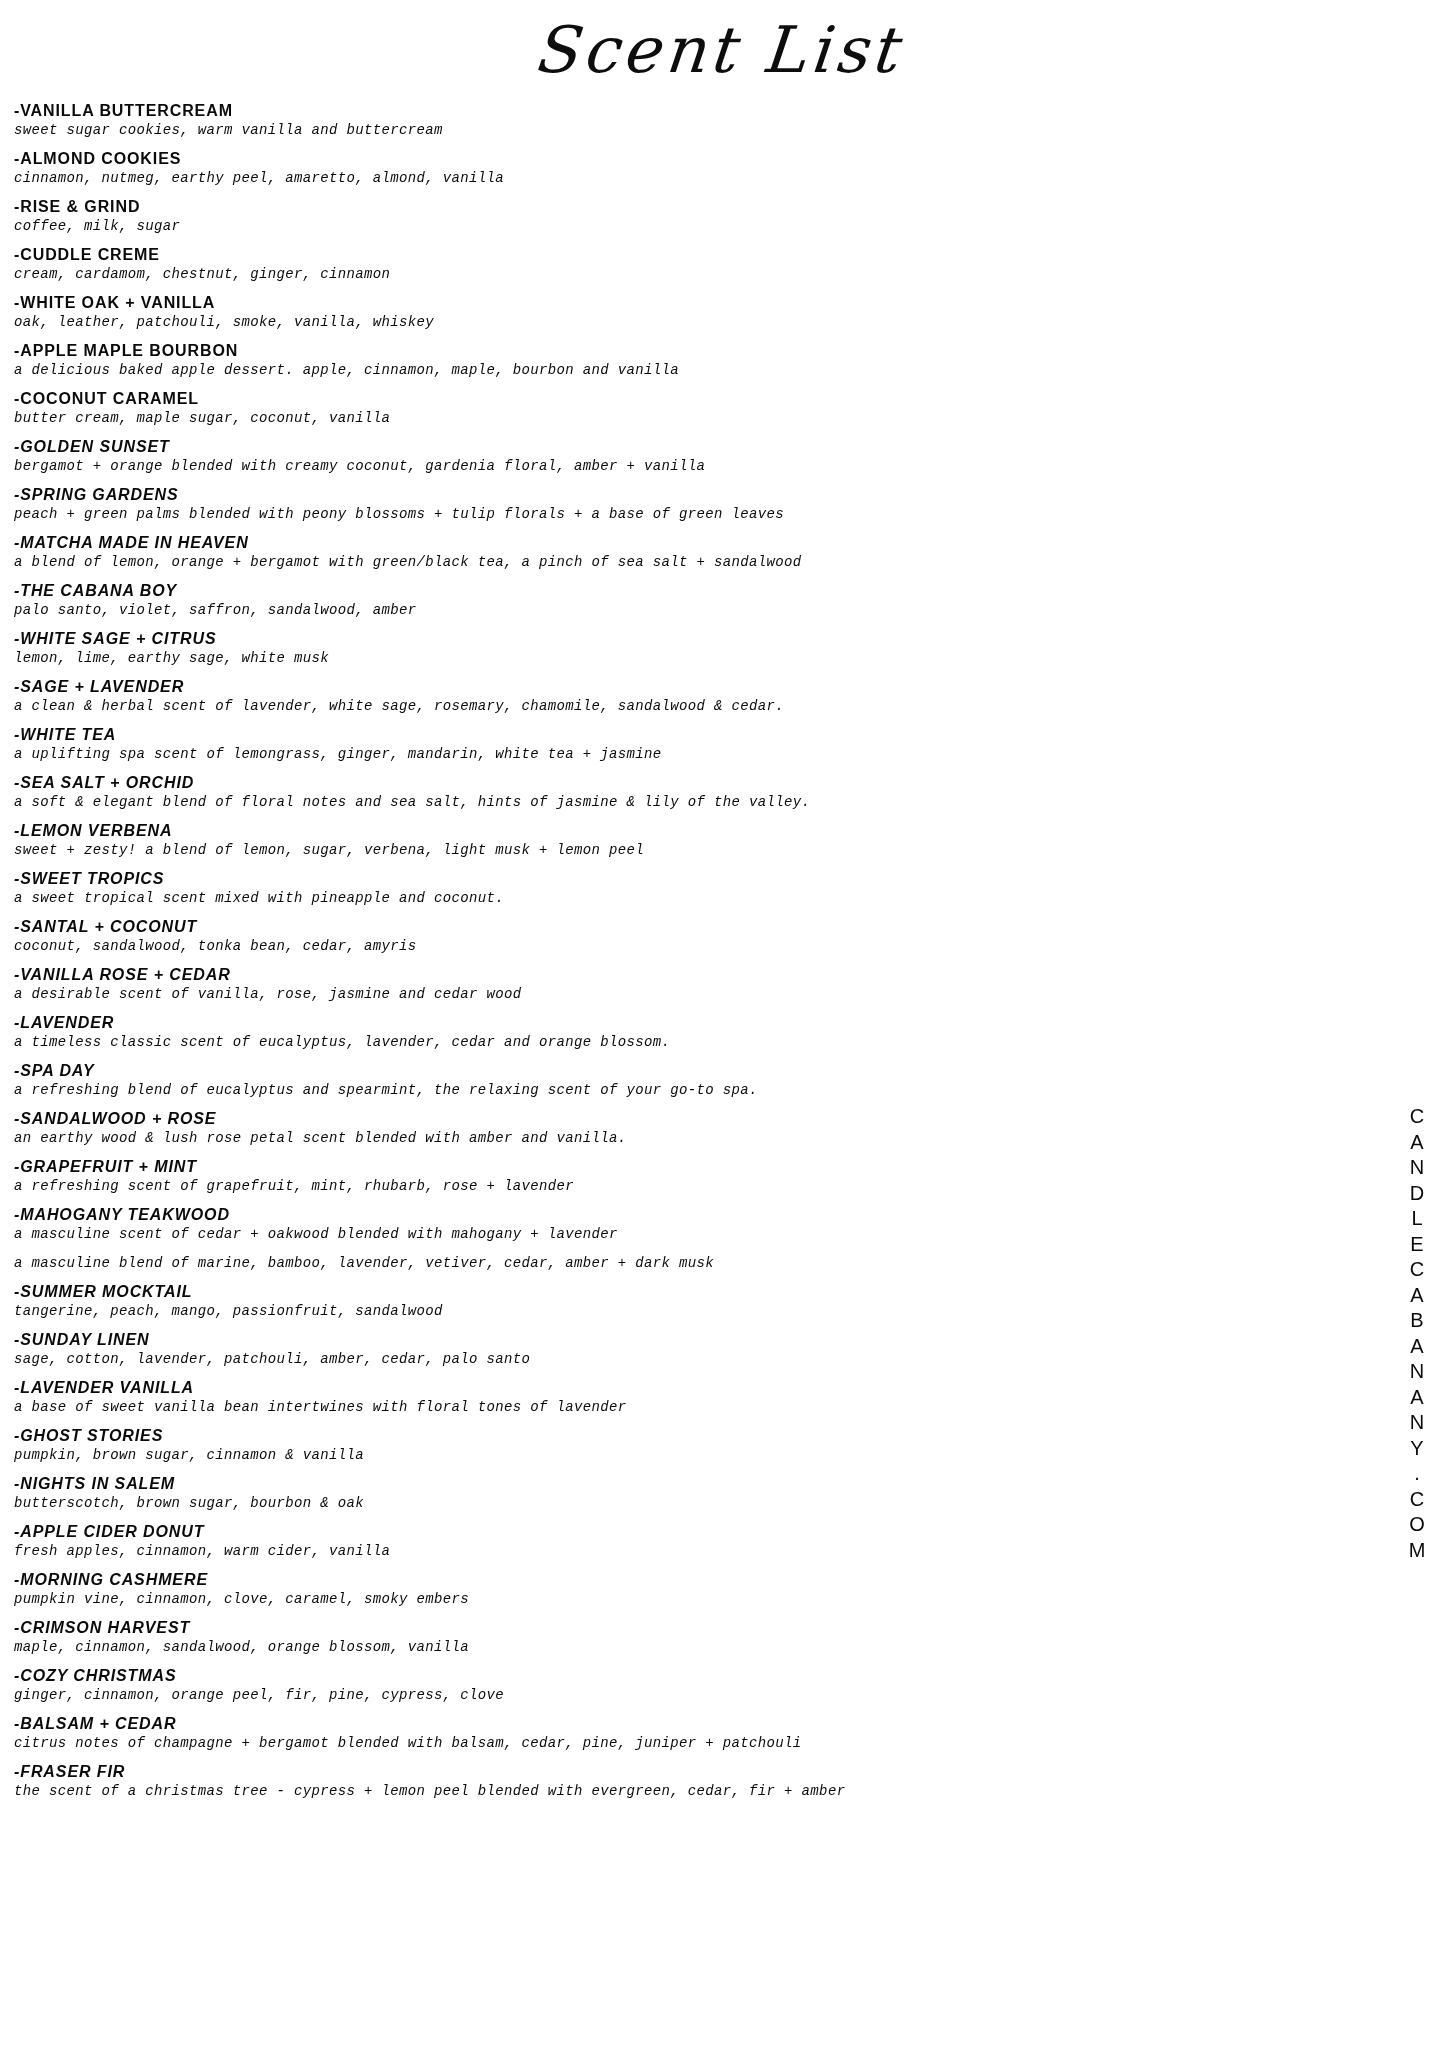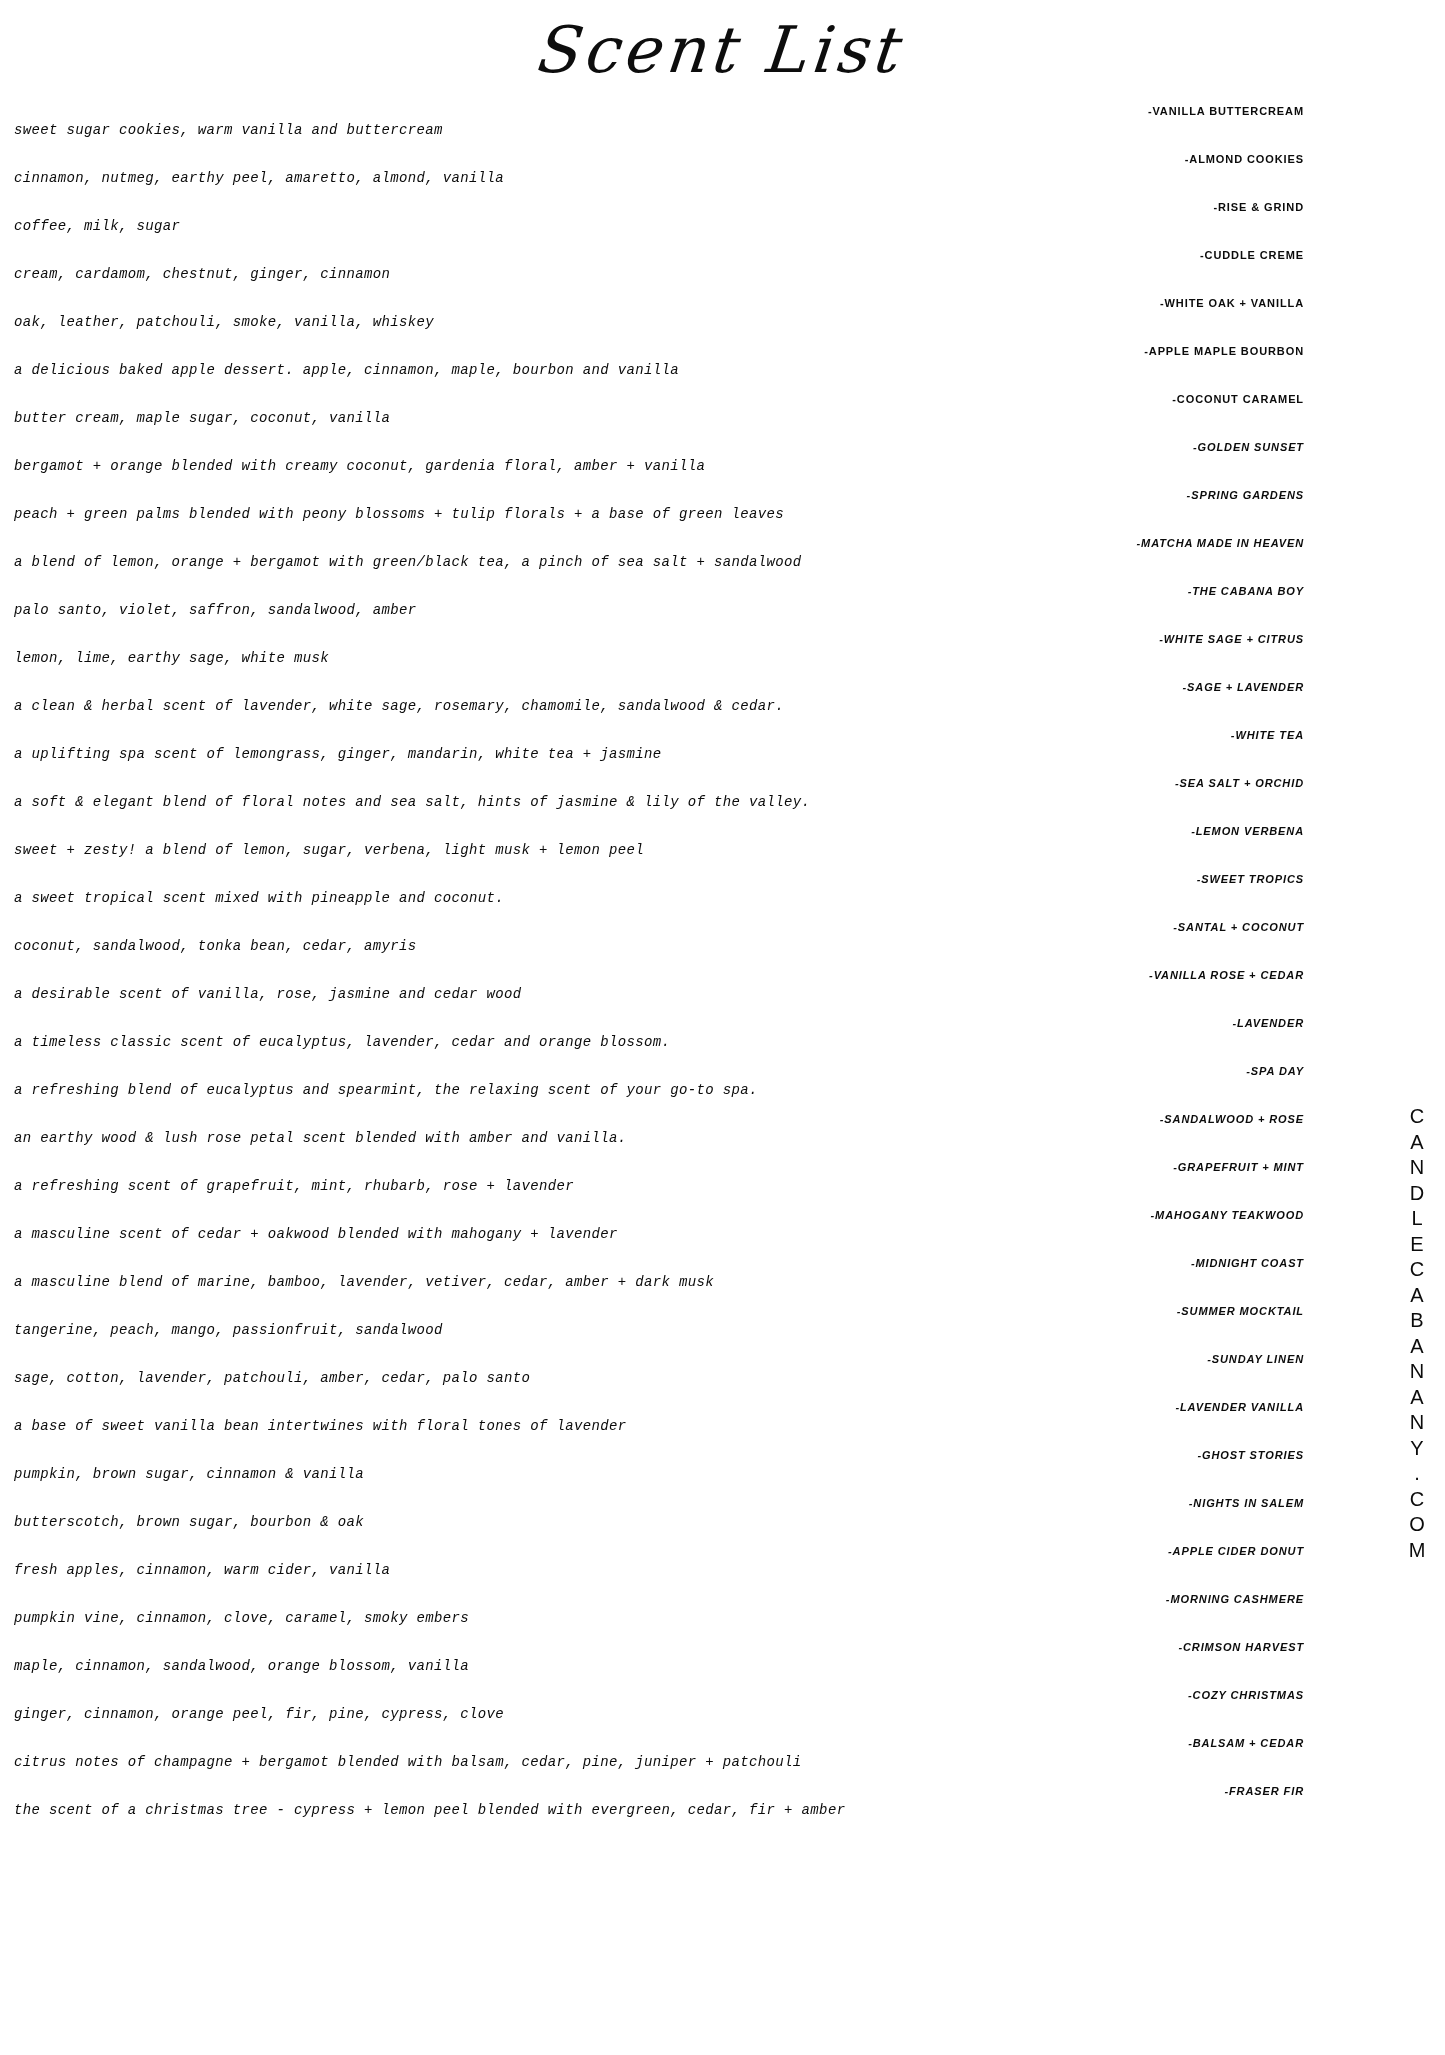--- a/index.html
+++ b/index.html
@@ -46,26 +46,25 @@
     left: 14px;
     width: 1290px;
   }
   .entry {
     margin-bottom: 10px;
   }
   .entry-name {
     font-family: "Liberation Sans", sans-serif;
     font-weight: 700;
     font-style: normal;
-    font-size: 11px;
+    font-size: 16px;
     letter-spacing: 0.9px;
     line-height: 18px;
     color: #0b0b0b;
     white-space: nowrap;
-    text-align: right;
   }
   .entry.italic-name .entry-name {
     font-style: italic;
     font-weight: 700;
   }
   .entry-desc {
     font-family: Liberation Mono, monospace;
     font-style: italic;
     font-size: 14px;
     letter-spacing: 0.35px;
@@ -188,21 +187,20 @@
     </div>
     <div class="entry italic-name">
       <div class="entry-name">-GRAPEFRUIT + MINT</div>
       <div class="entry-desc">a refreshing scent of grapefruit, mint, rhubarb, rose + lavender</div>
     </div>
     <div class="entry italic-name">
       <div class="entry-name">-MAHOGANY TEAKWOOD</div>
       <div class="entry-desc">a masculine scent of cedar + oakwood blended with mahogany + lavender</div>
     </div>
     <div class="entry italic-name">
-      <div class="entry-name">-MIDNIGHT COAST</div>
       <div class="entry-desc">a masculine blend of marine, bamboo, lavender, vetiver, cedar, amber + dark musk</div>
     </div>
     <div class="entry italic-name">
       <div class="entry-name">-SUMMER MOCKTAIL</div>
       <div class="entry-desc">tangerine, peach, mango, passionfruit, sandalwood</div>
     </div>
     <div class="entry italic-name">
       <div class="entry-name">-SUNDAY LINEN</div>
       <div class="entry-desc">sage, cotton, lavender, patchouli, amber, cedar, palo santo</div>
     </div>

